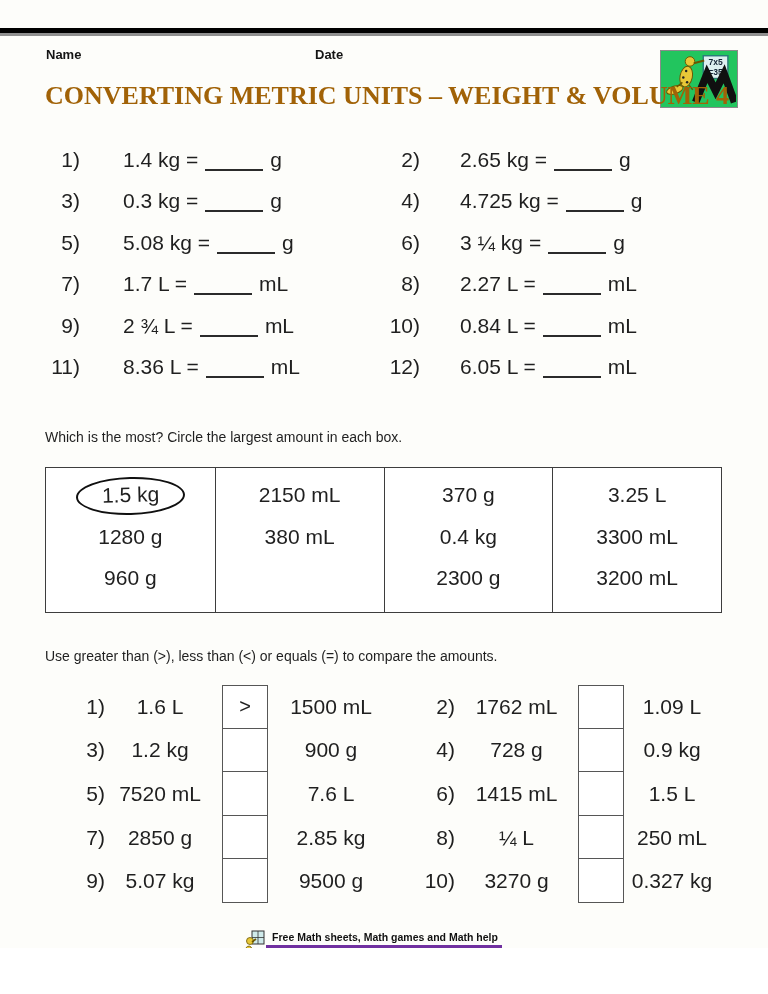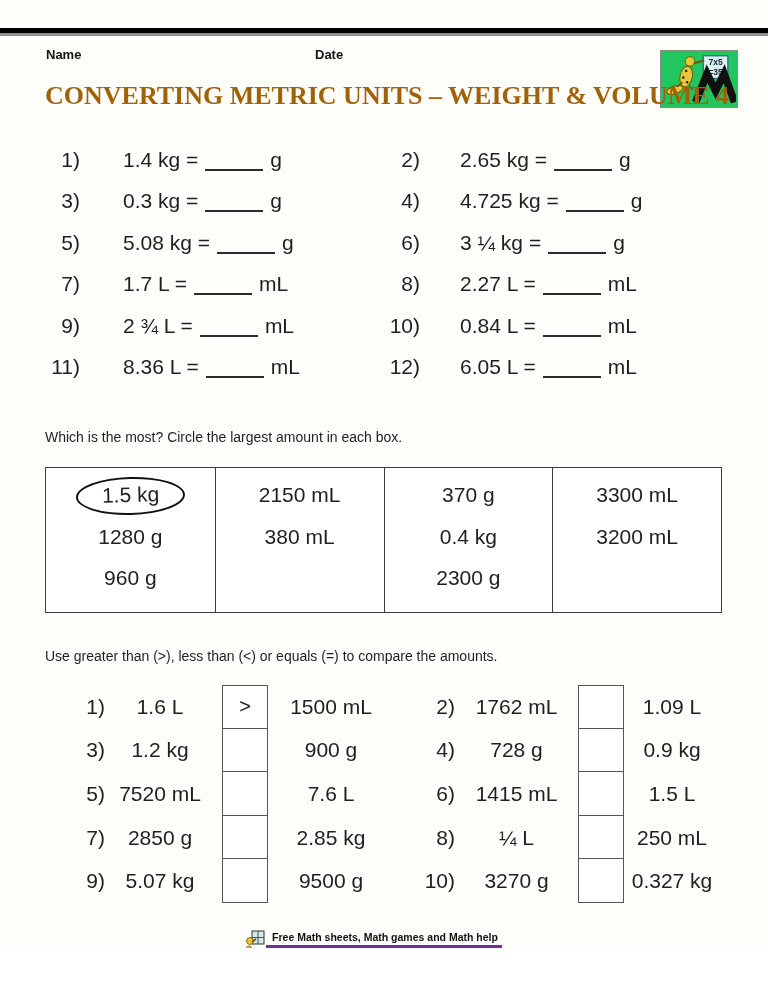--- a/index.html
+++ b/index.html
@@ -153,20 +153,21 @@
     <div class="mcell">
       <div class="mline">2150 mL</div>
       <div class="mline">380 mL</div>
     </div>
     <div class="mcell">
       <div class="mline">370 g</div>
       <div class="mline">0.4 kg</div>
       <div class="mline">2300 g</div>
     </div>
     <div class="mcell">
+      <div class="mline">3.25 L</div>
       <div class="mline">3300 mL</div>
       <div class="mline">3200 mL</div>
     </div>
   </div>
 
   <div class="section-heading cmp-heading">Use greater than (&gt;), less than (&lt;) or equals (=) to compare the amounts.</div>
 
   <div class="cmp-group cmp-left">
     <div class="crow">
       <span class="cnum">1)</span>

